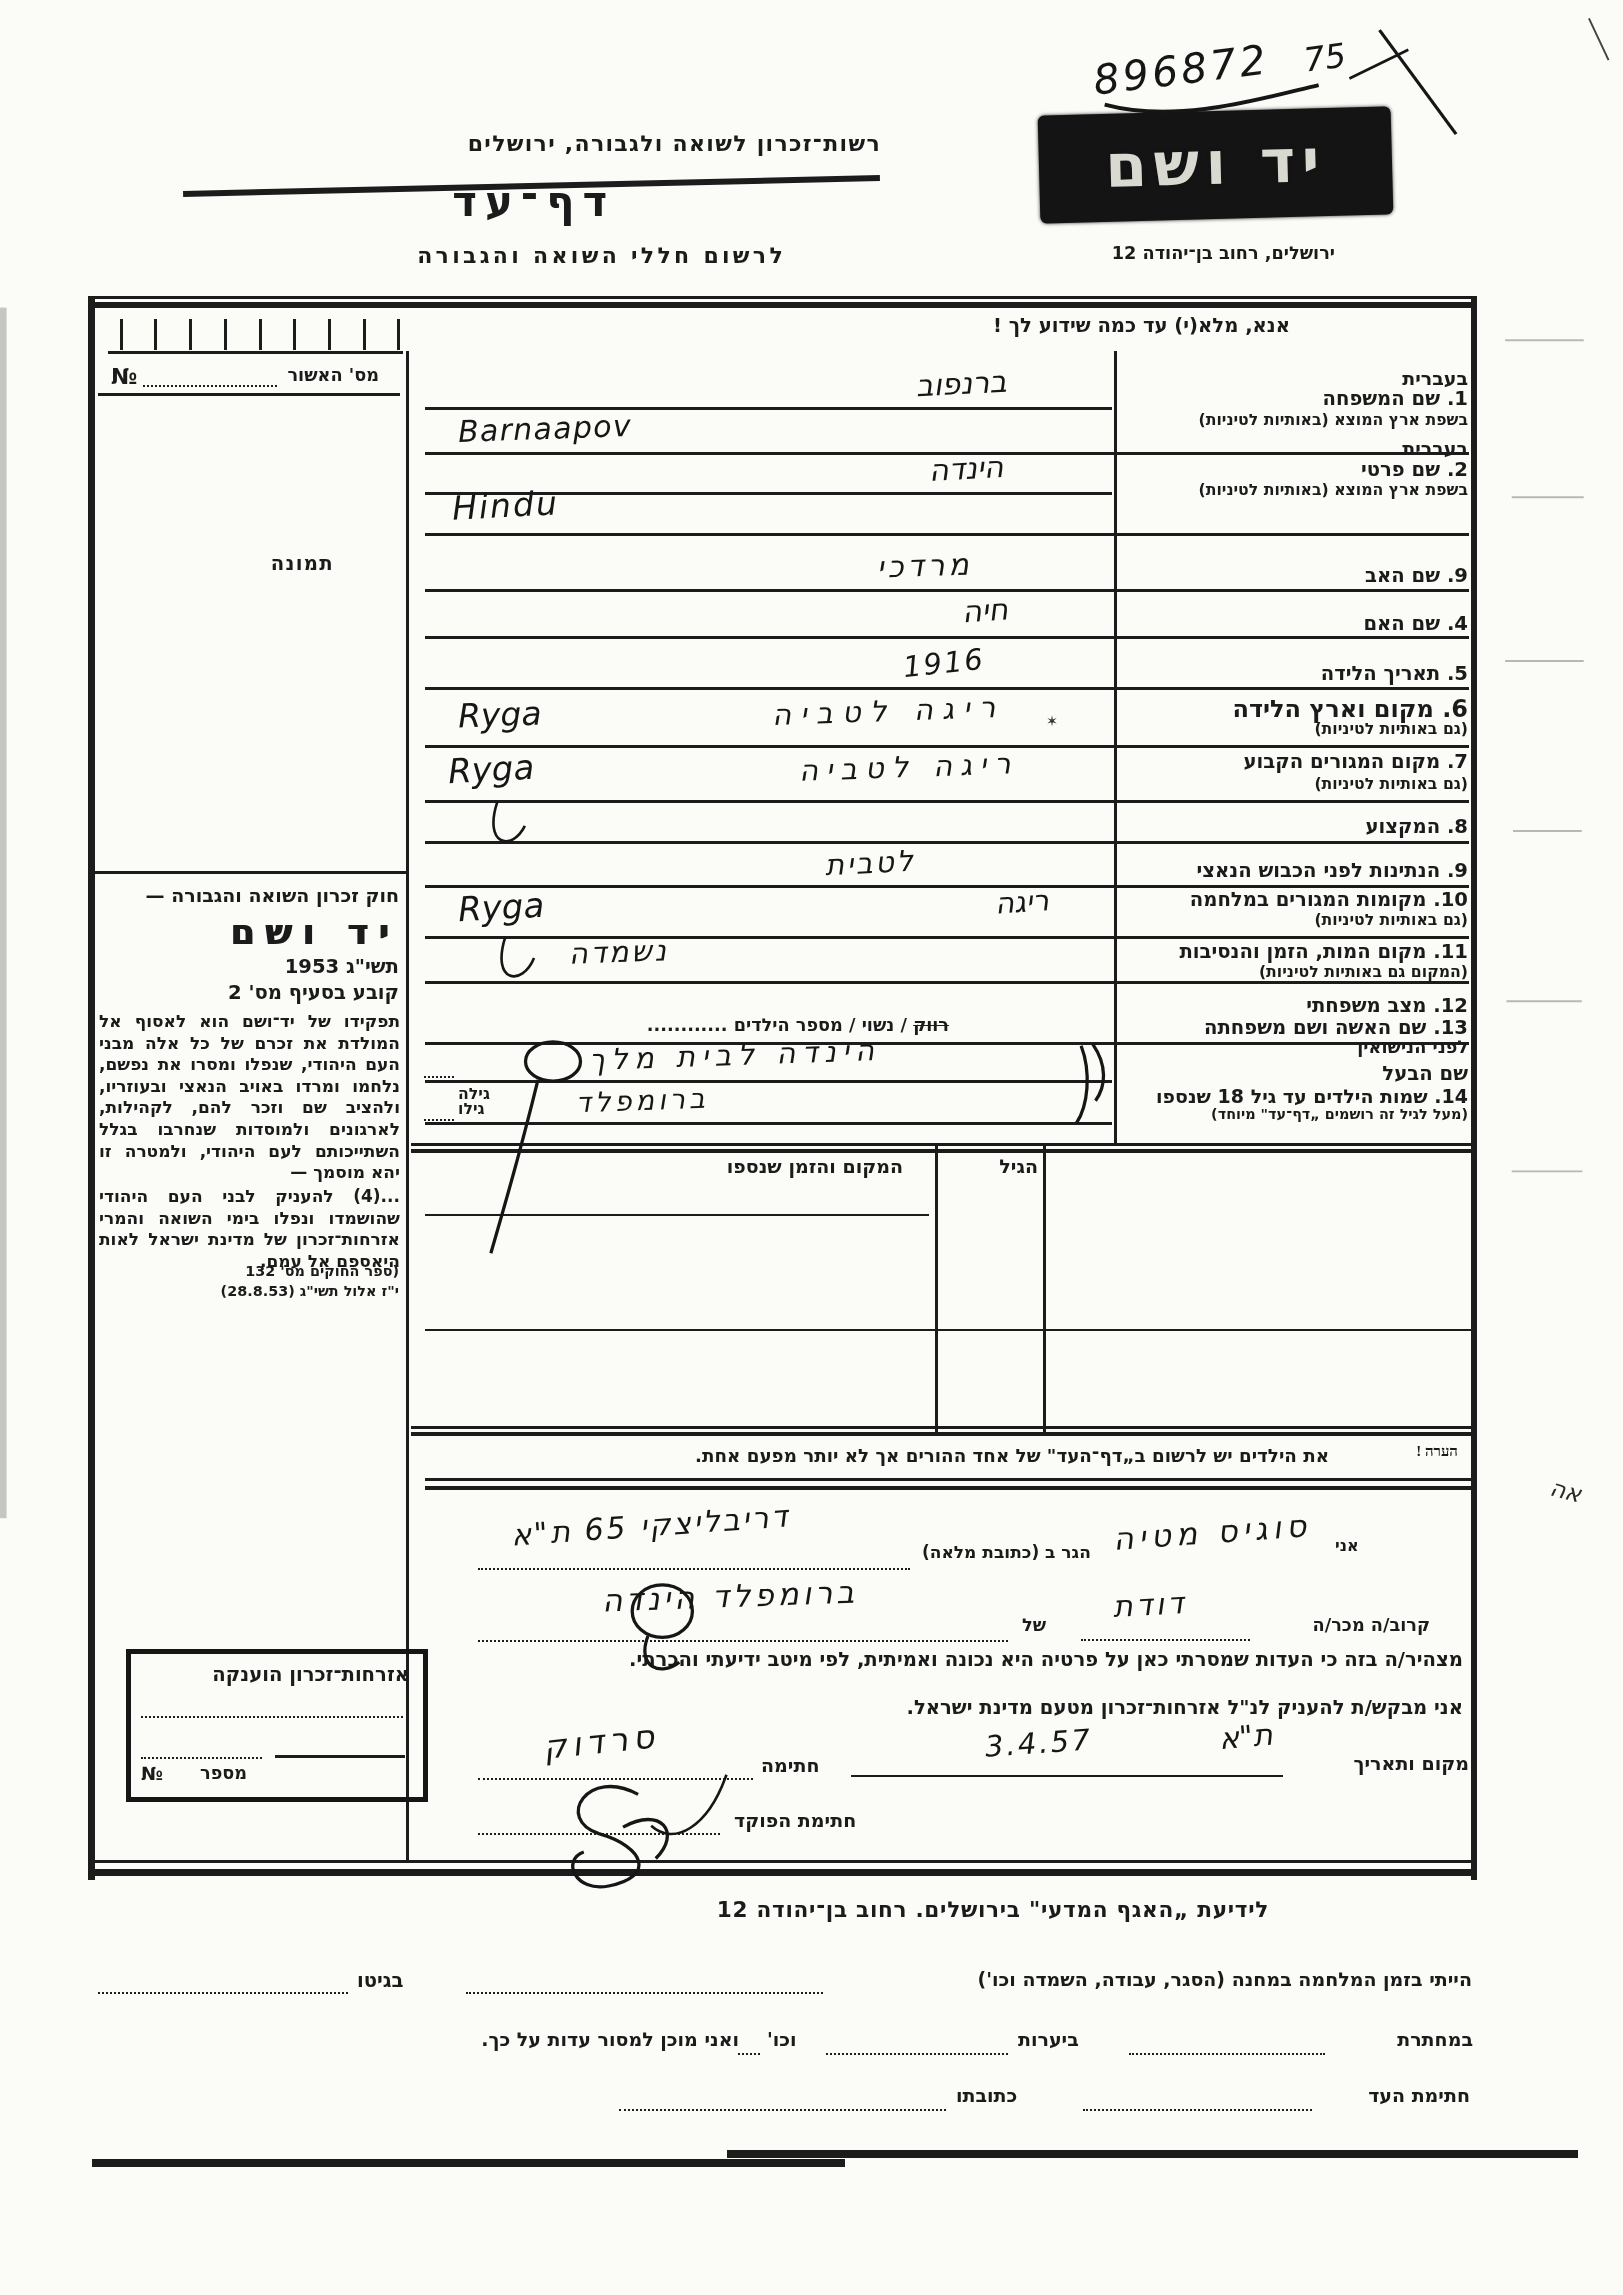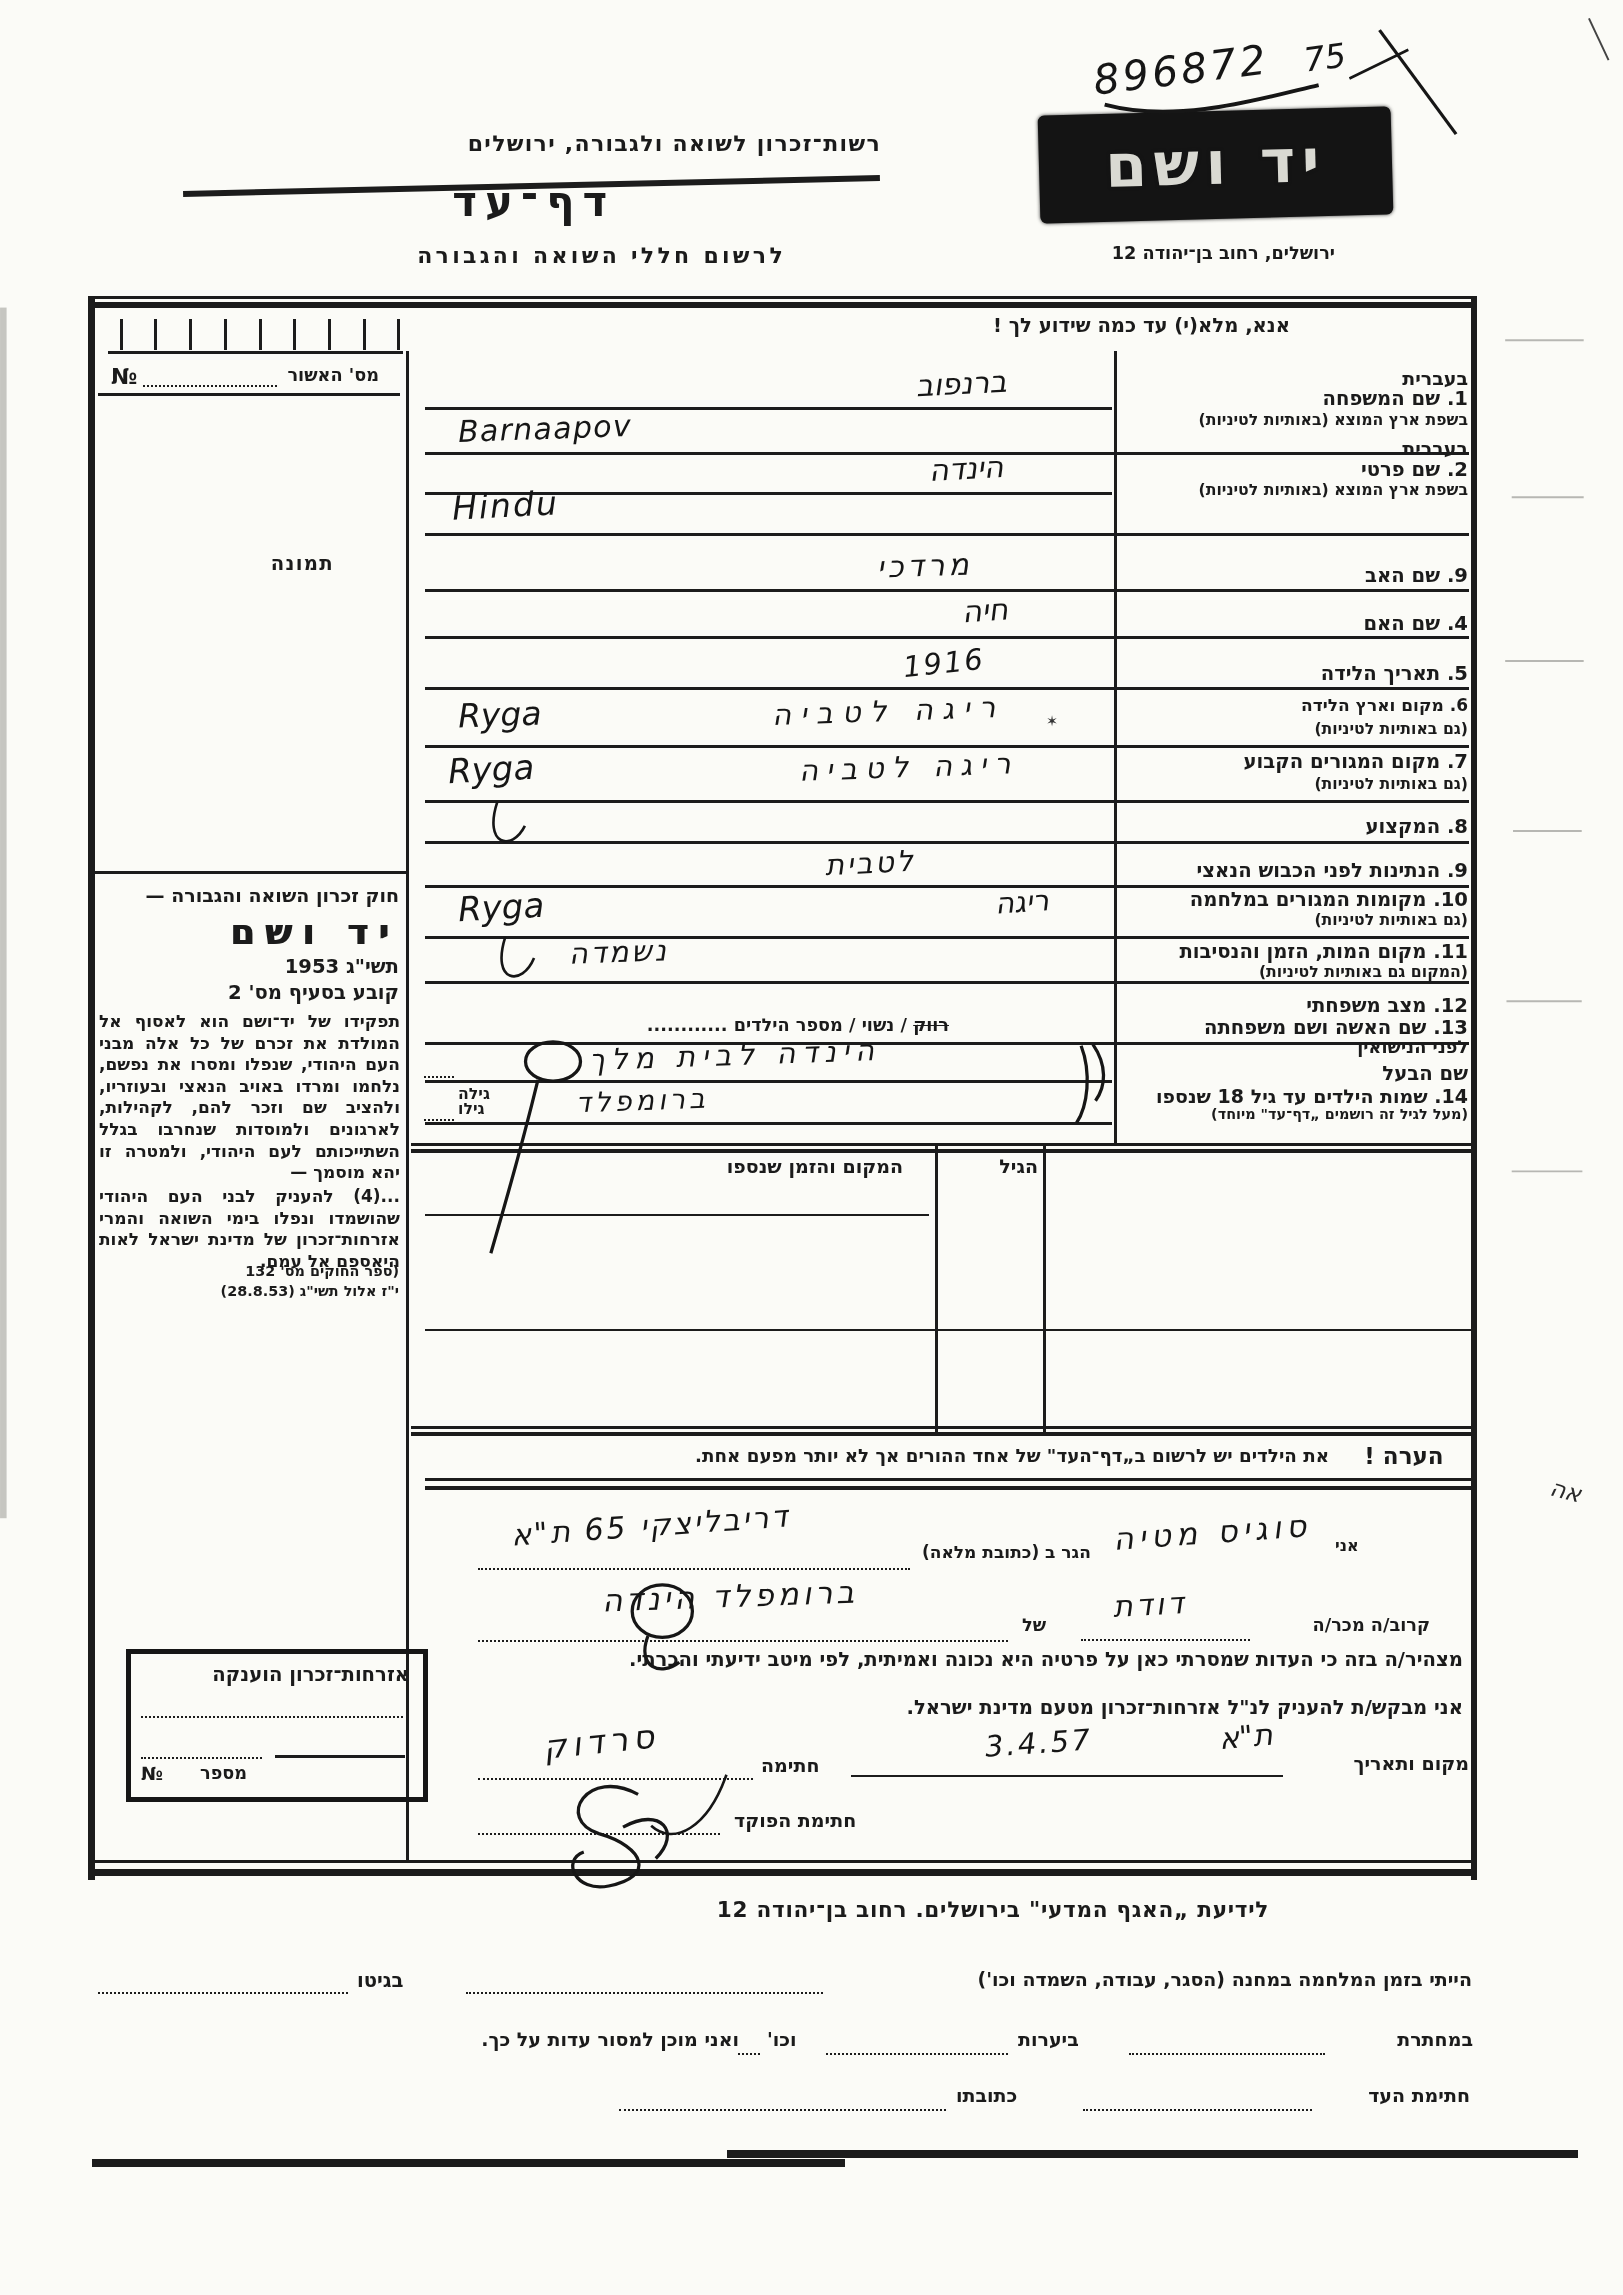--- a/index.html
+++ b/index.html
@@ -91,21 +91,21 @@
 
   <div class="lbl" style="top:367px;font-size:19px;">בעברית</div>
   <div class="lbl" style="top:387px;font-size:19.6px;">1. שם המשפחה</div>
   <div class="lbl" style="top:410px;font-size:15.7px;">בשפת ארץ המוצא (באותיות לטיניות)</div>
   <div class="lbl" style="top:437px;font-size:19px;">בעברית</div>
   <div class="lbl" style="top:458px;font-size:19.6px;">2. שם פרטי</div>
   <div class="lbl" style="top:480px;font-size:15.7px;">בשפת ארץ המוצא (באותיות לטיניות)</div>
   <div class="lbl" style="top:564px;font-size:19.6px;">9. שם האב</div>
   <div class="lbl" style="top:612px;font-size:19.6px;">4. שם האם</div>
   <div class="lbl" style="top:662px;font-size:19.6px;">5. תאריך הלידה</div>
-  <div class="lbl" style="top:695px;font-size:17px;">6. מקום וארץ הלידה</div>
+  <div class="lbl" style="top:695px;font-size:24px;">6. מקום וארץ הלידה</div>
   <div class="lbl" style="top:719px;font-size:15.7px;">(גם באותיות לטיניות)</div>
   <div class="lbl" style="top:750px;font-size:19.6px;">7. מקום המגורים הקבוע</div>
   <div class="lbl" style="top:774px;font-size:15.7px;">(גם באותיות לטיניות)</div>
   <div class="lbl" style="top:815px;font-size:19.6px;">8. המקצוע</div>
   <div class="lbl" style="top:859px;font-size:19.6px;">9. הנתינות לפני הכבוש הנאצי</div>
   <div class="lbl" style="top:888px;font-size:19.6px;">10. מקומות המגורים במלחמה</div>
   <div class="lbl" style="top:910px;font-size:15.7px;">(גם באותיות לטיניות)</div>
   <div class="lbl" style="top:940px;font-size:19.6px;">11. מקום המות, הזמן והנסיבות</div>
   <div class="lbl" style="top:962px;font-size:15.7px;">(המקום גם באותיות לטיניות)</div>
   <div class="lbl" style="top:994px;font-size:19.6px;">12. מצב משפחתי</div>
@@ -150,21 +150,21 @@
   <div class="hline" style="left:411px;top:1149px;width:1062px;height:3.9px;"></div>
   <div class="vline" style="left:935px;top:1143px;width:2.6px;height:289px;"></div>
   <div class="vline" style="left:1043px;top:1143px;width:2.6px;height:289px;"></div>
   <div class="t rtl b ctr" style="left:458px;top:1156px;width:445px;font-size:19px;">המקום והזמן שנספו</div>
   <div class="t rtl b ctr" style="left:941px;top:1156px;width:97px;font-size:19px;">הגיל</div>
   <div class="hline" style="left:425px;top:1214px;width:504px;height:2px;"></div>
   <div class="hline" style="left:425px;top:1329px;width:1047px;height:2px;"></div>
   <div class="hline" style="left:411px;top:1426px;width:1062px;height:2.6px;"></div>
   <div class="hline" style="left:411px;top:1432px;width:1062px;height:3.9px;"></div>
 
-  <div class="t rtl b" style="left:1350px;top:1443px;width:108px;font-size:23px;text-align:center;">הערה !</div>
+  <div class="t rtl b" style="left:1350px;top:1443px;width:108px;font-size:15px;text-align:right;font-family:Liberation Serif, serif;">הערה !</div>
   <div class="t rtl rgt b wrap" style="left:452px;top:1445px;width:877px;font-size:18.3px;">את הילדים יש לרשום ב„דף־העד" של אחד ההורים אך לא יותר מפעם אחת.</div>
   <div class="hline" style="left:425px;top:1478px;width:1047px;height:2.6px;"></div>
   <div class="hline" style="left:425px;top:1486px;width:1047px;height:3.9px;"></div>
 
   <div class="t rtl b" style="left:1335px;top:1537px;font-size:16px;">אני</div>
   <div class="t hw rtl" style="left:1113px;top:1515px;font-size:31px;transform:rotate(-4deg);letter-spacing:5.2px;">סוגיס מטיה</div>
   <div class="t rtl b" style="left:922px;top:1543px;font-size:17px;">הגר ב (כתובת מלאה)</div>
   <div class="dot" style="left:478px;top:1568px;width:432px;"></div>
   <div class="t hw rtl" style="left:511px;top:1509px;font-size:30px;transform:rotate(-4deg);letter-spacing:2.6px;">דריבליצקי 65 ת"א</div>
   <div class="t hw" style="left:1550px;top:1478px;font-size:23.6px;transform:rotate(14deg);color:#2a2a2a;">אה</div>

